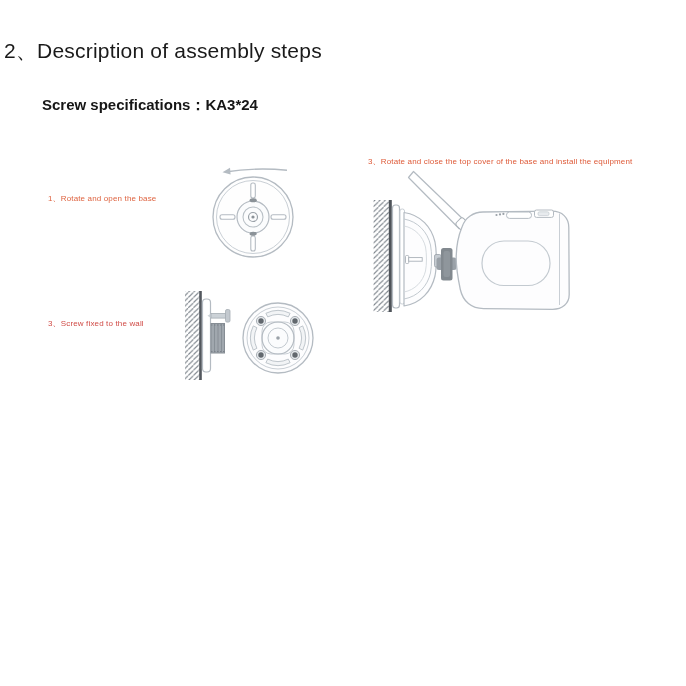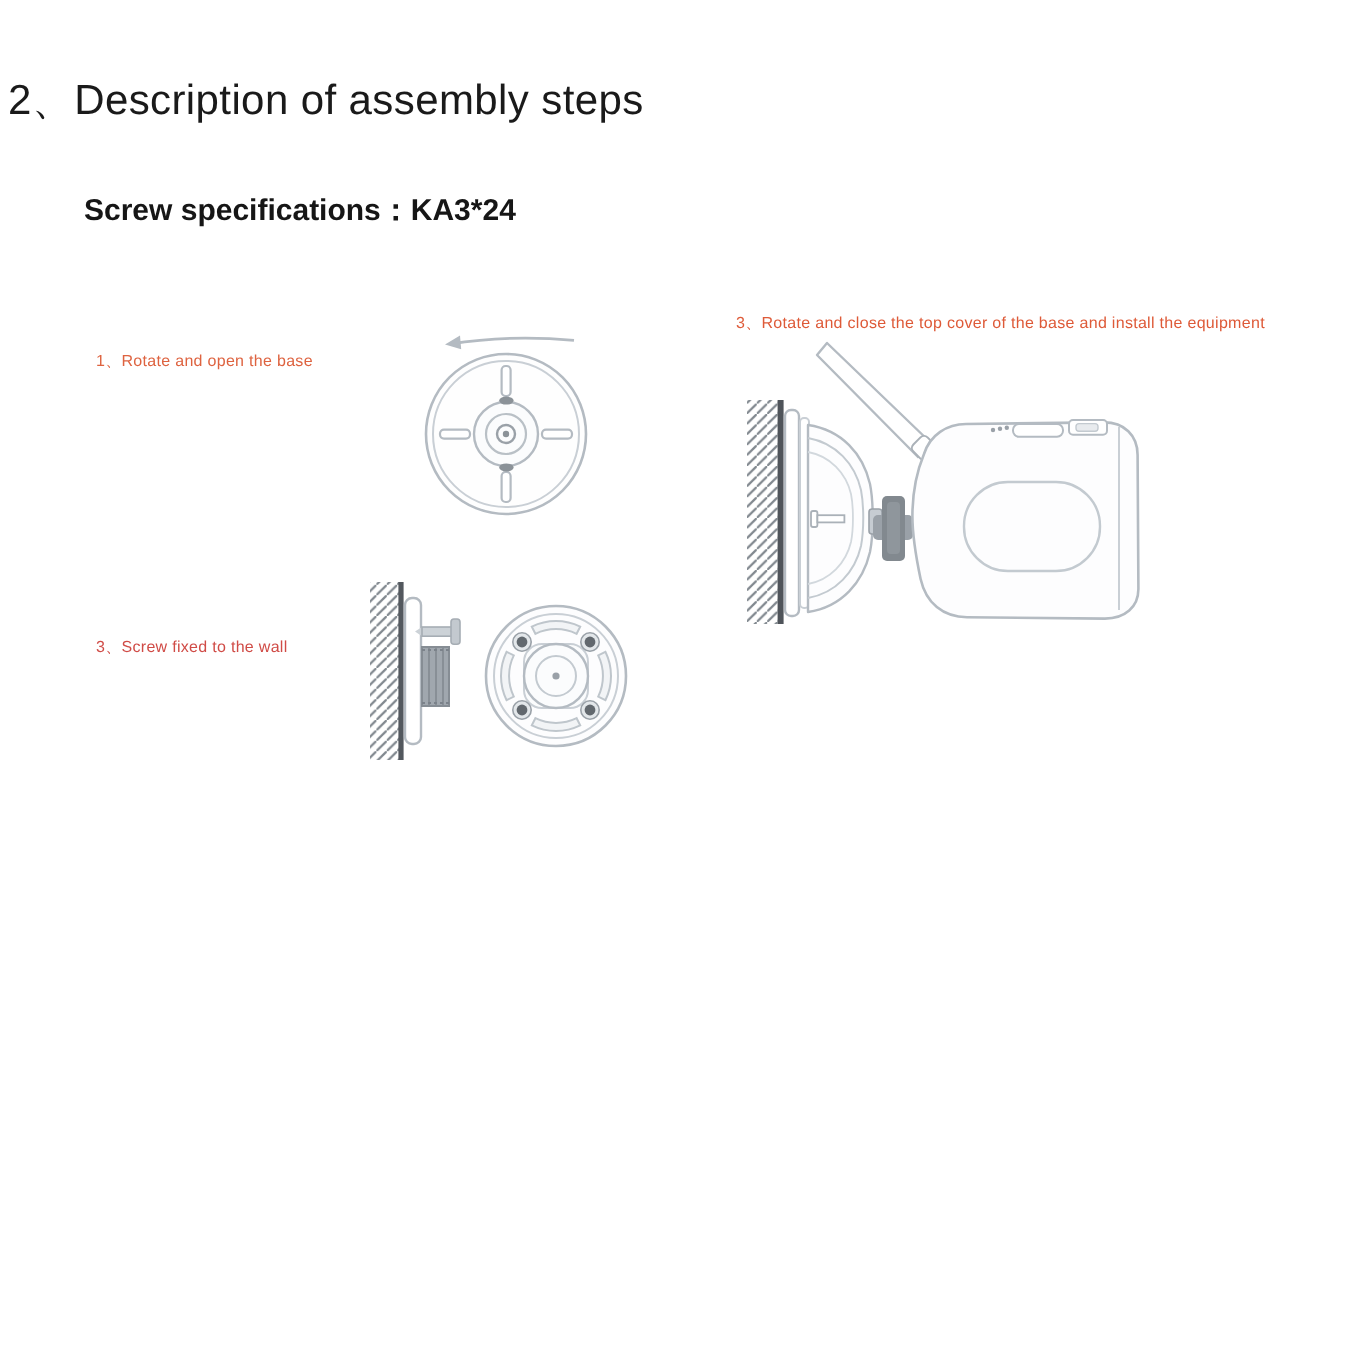--- a/index.html
+++ b/index.html
@@ -33,21 +33,21 @@
   .svgC{left:368px;top:155px;}
 </style>
 </head>
 <body>
 
 <div class="page">
 
   <h1 class="title">2、Description of assembly steps</h1>
   <div class="subtitle">Screw specifications：KA3*24</div>
 
-  <span class="step step1" style="color: rgb(222, 99, 64);">1、Rotate and open the base</span>
+  <span class="step step1" style="color: rgb(222, 99, 64); margin-top: 18px;">1、Rotate and open the base</span>
   <span class="step step2" style="color: rgb(208, 75, 70);">3、Screw fixed to the wall</span>
   <span class="step step3" style="color: rgb(222, 90, 56);">3、Rotate and close the top cover of the base and install the equipment</span>
 
   <svg class="svgA" width="104" height="104" viewBox="0 0 104 104">
     <g>
       <path d="M22,9 Q52,4.2 84,7.2" fill="none" stroke="#b4bbc2" stroke-width="1.4"></path>
       <path d="M27,4.8 L19.5,9.2 L27.6,11.6 Z" fill="#b4bbc2"></path>
     </g>
     <g>
       <circle cx="50" cy="54" r="40" fill="#fefefe" stroke="#b4bbc2" stroke-width="1.3"></circle>

